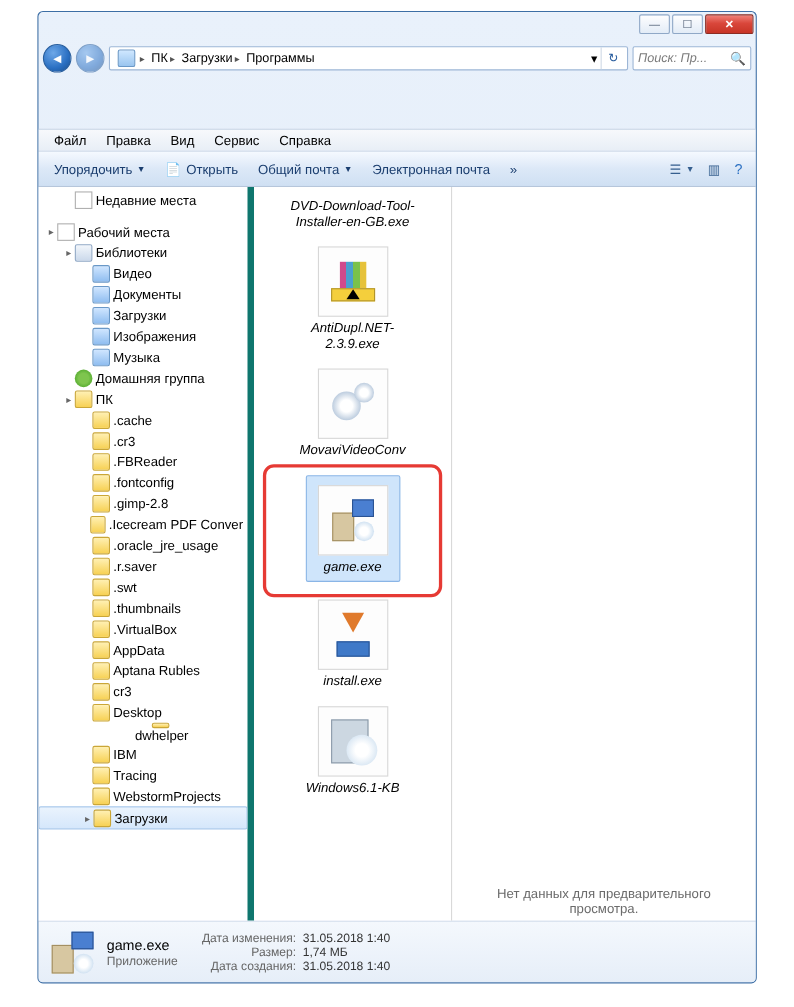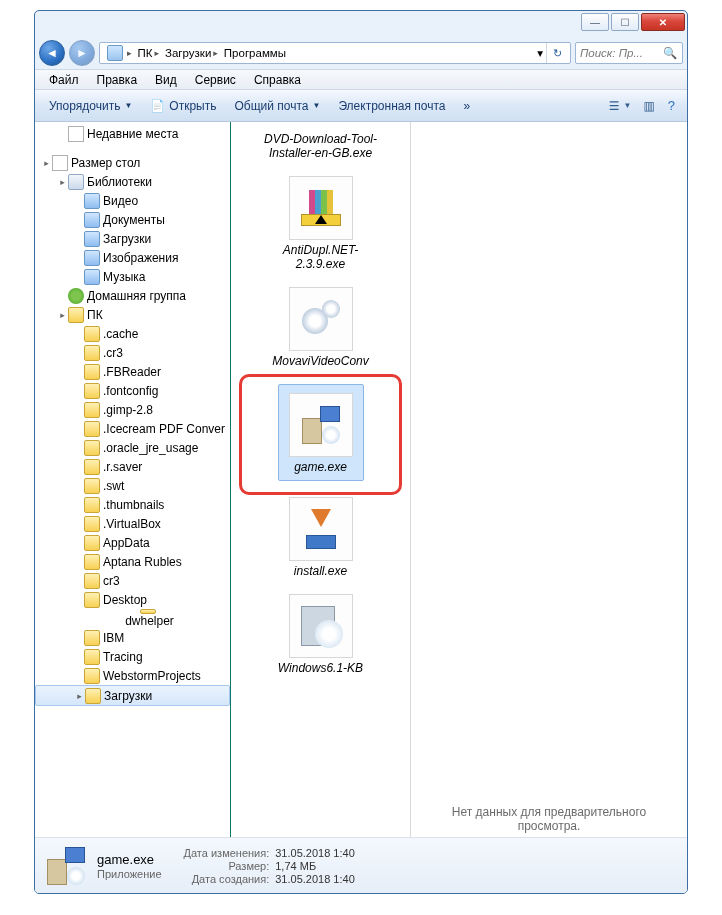--- a/index.html
+++ b/index.html
@@ -99,21 +99,21 @@
     border: 1px solid #9db6d6; background: #fff;
     border-radius: 2px;
     display: flex; align-items: center; padding: 0 4px;
     color: #7b7b7b; font-style: italic; font-size: 11.5px;
   }
   .search-box .mag { margin-left: auto; font-style: normal; color: #3a6aa0; }
   
   .menubar {
     height: 21px; background: linear-gradient(#f7f9fc,#e8eef6);
     border-top: 1px solid #cdd8e6; border-bottom: 1px solid #cdd8e6;
-    display: flex; align-items: center; padding: 0 6px; gap: 2px;
+    display: flex; align-items: center; padding: 0 6px; gap: 2px; margin-top: 48px;
   }
   .menu-item { padding: 2px 8px; font-size: 12px; }
   
   .toolbar {
     height: 32px;
     background: linear-gradient(#f5f9ff,#dce8f7 50%,#cfe0f3);
     border-bottom: 1px solid #b6c6db;
     display: flex; align-items: center; padding: 0 6px;
     gap: 2px;
   }
@@ -126,21 +126,21 @@
   .tool-spacer { flex: 1; }
   .help-btn { color: #2a6fc2; font-size: 13px; padding: 0 6px; }
 
   
   .body {
     flex: 1; display: flex; min-height: 0;
     background: #fff;
   }
   .tree {
     width: 196px;
-    border-right: 1px solid #0f766e;
+    border-right: 6px solid #0f766e;
     overflow-y: auto;
     padding: 2px 0 2px 0;
     background: #fff;
   }
   .tree-row {
     display: flex; align-items: center;
     height: 19px;
     font-size: 12px;
     white-space: nowrap;
     padding-right: 4px;
@@ -329,21 +329,21 @@
     <div class="tree" id="tree">
         <div class="tree-row" style="padding-left: 22px;">
           <span class="tw"></span>
           <span class="ic ic-recent"></span>
           <span>Недавние места</span>
         </div>
         <div style="height: 10px;"></div>
         <div class="tree-row" style="padding-left: 6px;">
           <span class="tw">▸</span>
           <span class="ic ic-desk"></span>
-          <span>Размер стол</span>
+          <span>Рабочий места</span>
         </div>
         <div class="tree-row" style="padding-left: 22px;">
           <span class="tw">▸</span>
           <span class="ic ic-lib"></span>
           <span>Библиотеки</span>
         </div>
         <div class="tree-row" style="padding-left: 38px;">
           <span class="tw"></span>
           <span class="ic ic-special"></span>
           <span>Видео</span>

